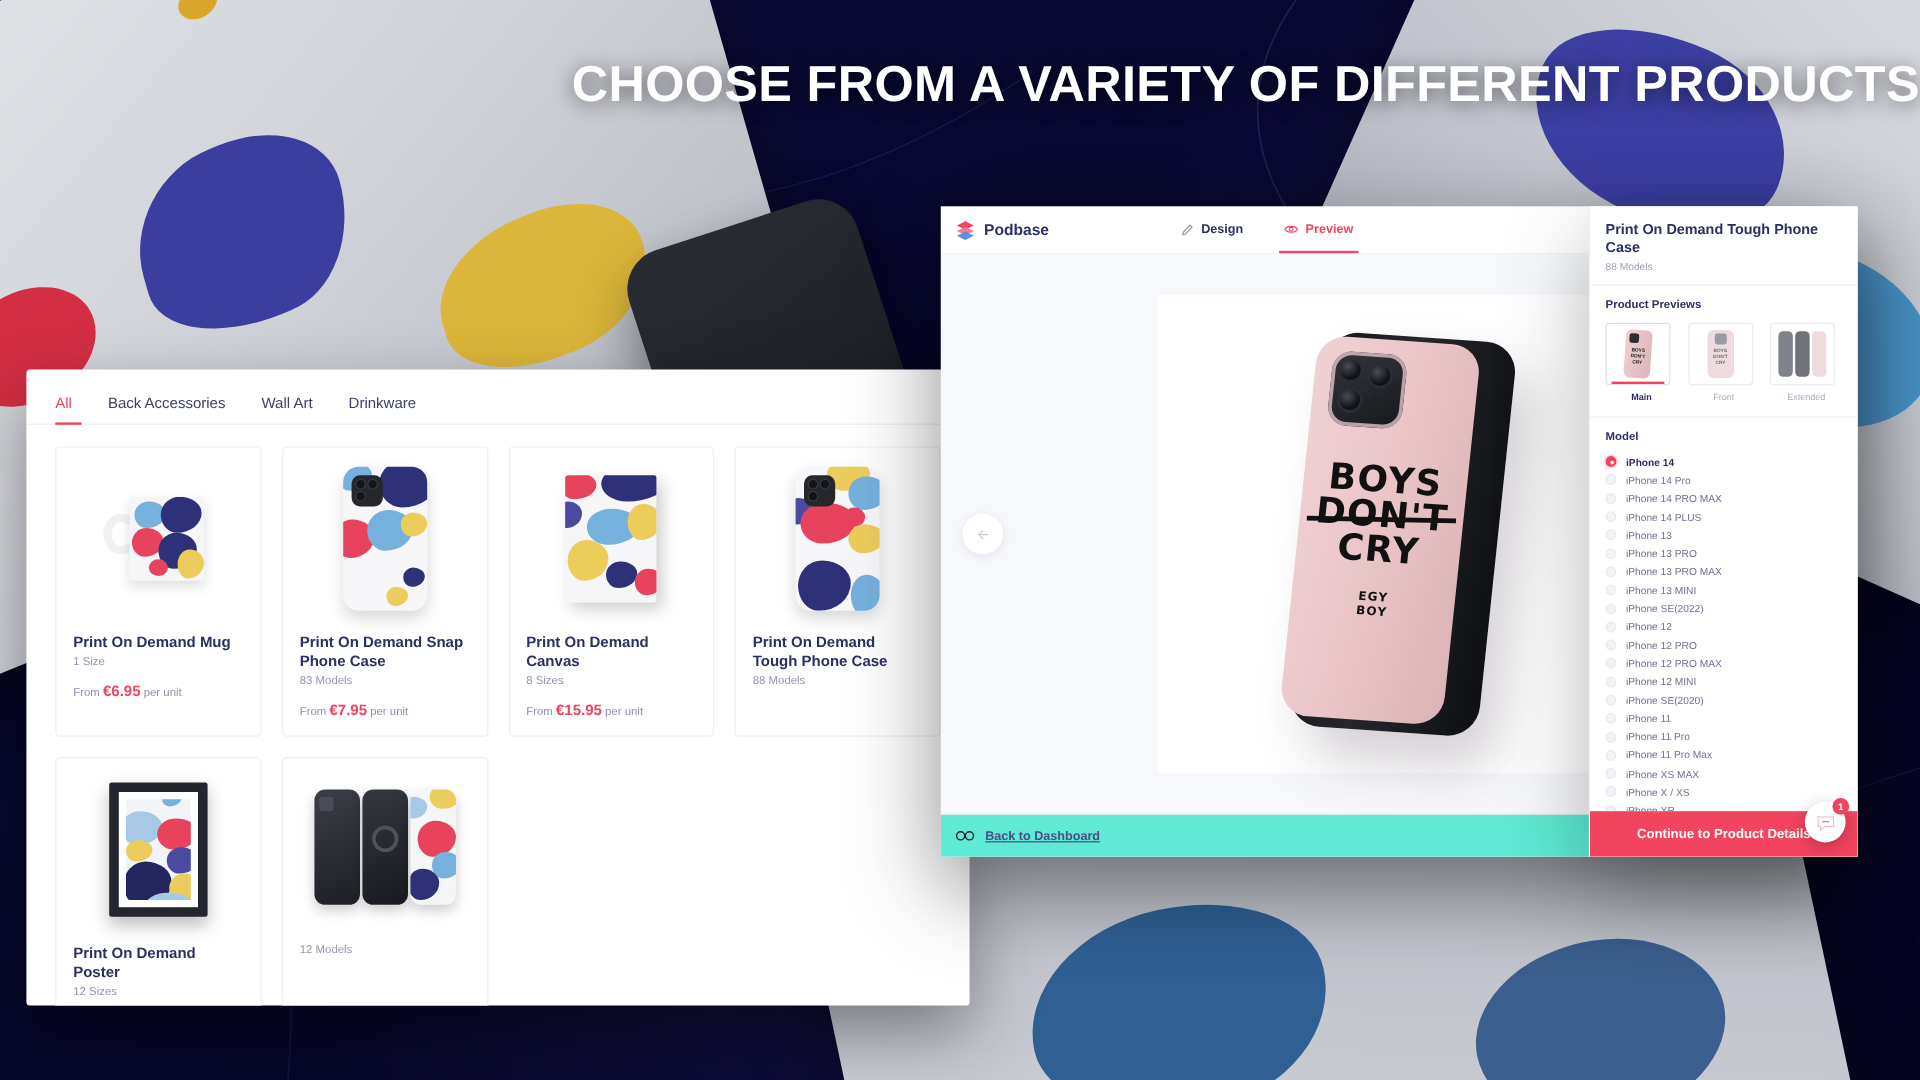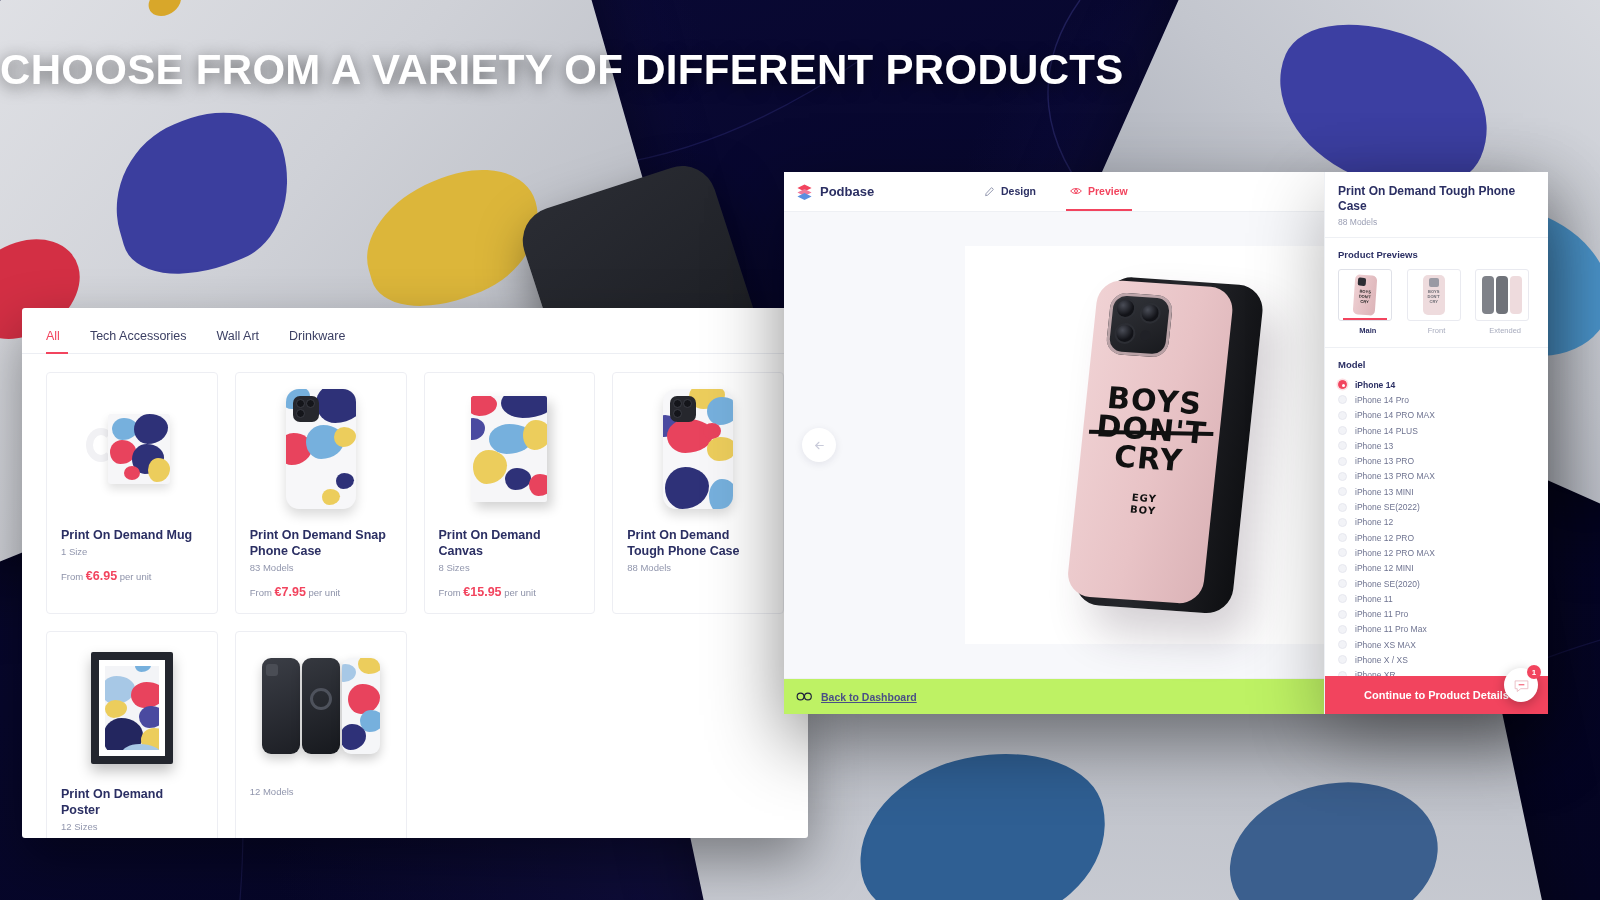--- a/index.html
+++ b/index.html
@@ -58,21 +58,21 @@
     background: linear-gradient(160deg,#2a2c33,#16181d);
     border-radius: 34px;
     transform: rotate(-18deg);
     box-shadow: 0 24px 50px rgba(0,0,0,.5);
   }
   .blob { position: absolute; border-radius: 50%; }
 
   
   .hero {
     position: absolute; left: 0; right: 0; top: 40px;
-    text-align: left;
+    text-align: right;
     z-index: 6;
     pointer-events: none;
   }
   .hero h1 {
     color: #fff;
     font-size: 42px;
     line-height: 1.45;
     font-weight: 700;
     letter-spacing: .3px;
     text-shadow: 0 3px 16px rgba(0,0,0,.55);
@@ -328,21 +328,21 @@
   .bp-text .w { font-size: 30px; display:block; }
   .bp-text .w2 { position: relative; display:inline-block; }
   .bp-text .w2::after {
     content:""; position:absolute; left:-7px; right:-7px; top:52%;
     height: 4px; background:#111; transform: rotate(-3deg);
   }
   .bp-sig { margin-top: 20px; font-size: 10px; line-height: 1.15; letter-spacing: 1px;}
 
   .app-foot {
     flex: 0 0 36px;
-    background: #bef264;
+    background: #5eead4;
     border-top: 1px solid #eef0f4;
     display: flex; align-items: center;
     padding-left: 12px;
     gap: 8px;
   }
   .back-link {
     font-size: 10.5px; color: #4a4f86;
     text-decoration: underline;
     font-weight: 700;
     cursor: pointer;
@@ -477,21 +477,21 @@
     </h1>
   </div>
 
   <div id="catalogue">
 
     <div class="cat-tabs">
       <div class="cat-tab active">
         <span>All</span>
       </div>
       <div class="cat-tab">
-        <span>Tech Accessories</span>
+        <span>Back Accessories</span>
       </div>
       <div class="cat-tab">
         <span>Wall Art</span>
       </div>
       <div class="cat-tab">
         <span>Drinkware</span>
       </div>
     </div>
 
     <div class="cat-grid">

